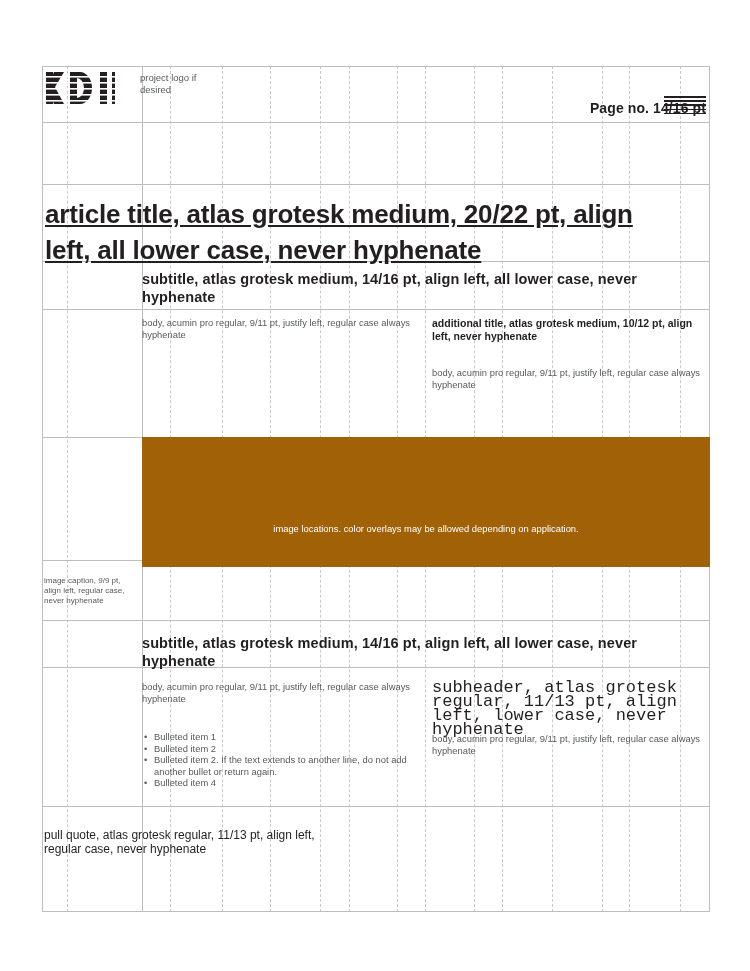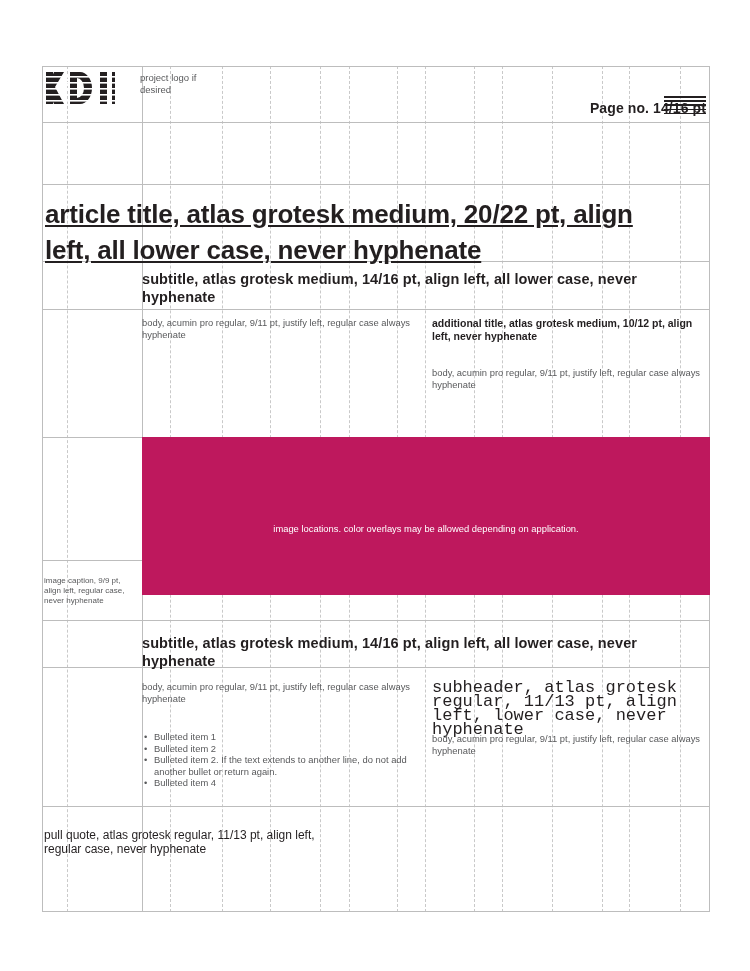--- a/index.html
+++ b/index.html
@@ -141,22 +141,22 @@
   #body-2 {
     position: absolute;
     left: 432px; top: 367px;
     width: 278px;
   }
 
   
   #image-block {
     position: absolute;
     left: 142px; top: 437px;
-    width: 568px; height: 158px;
-    background: #be185d;
+    width: 568px; height: 130px;
+    background: #a16207;
   }
   #image-block-label {
     position: absolute;
     left: 0; right: 0;
     top: 86px;
     text-align: center;
     font-size: 9.4px;
     color: #ffffff;
   }
 

